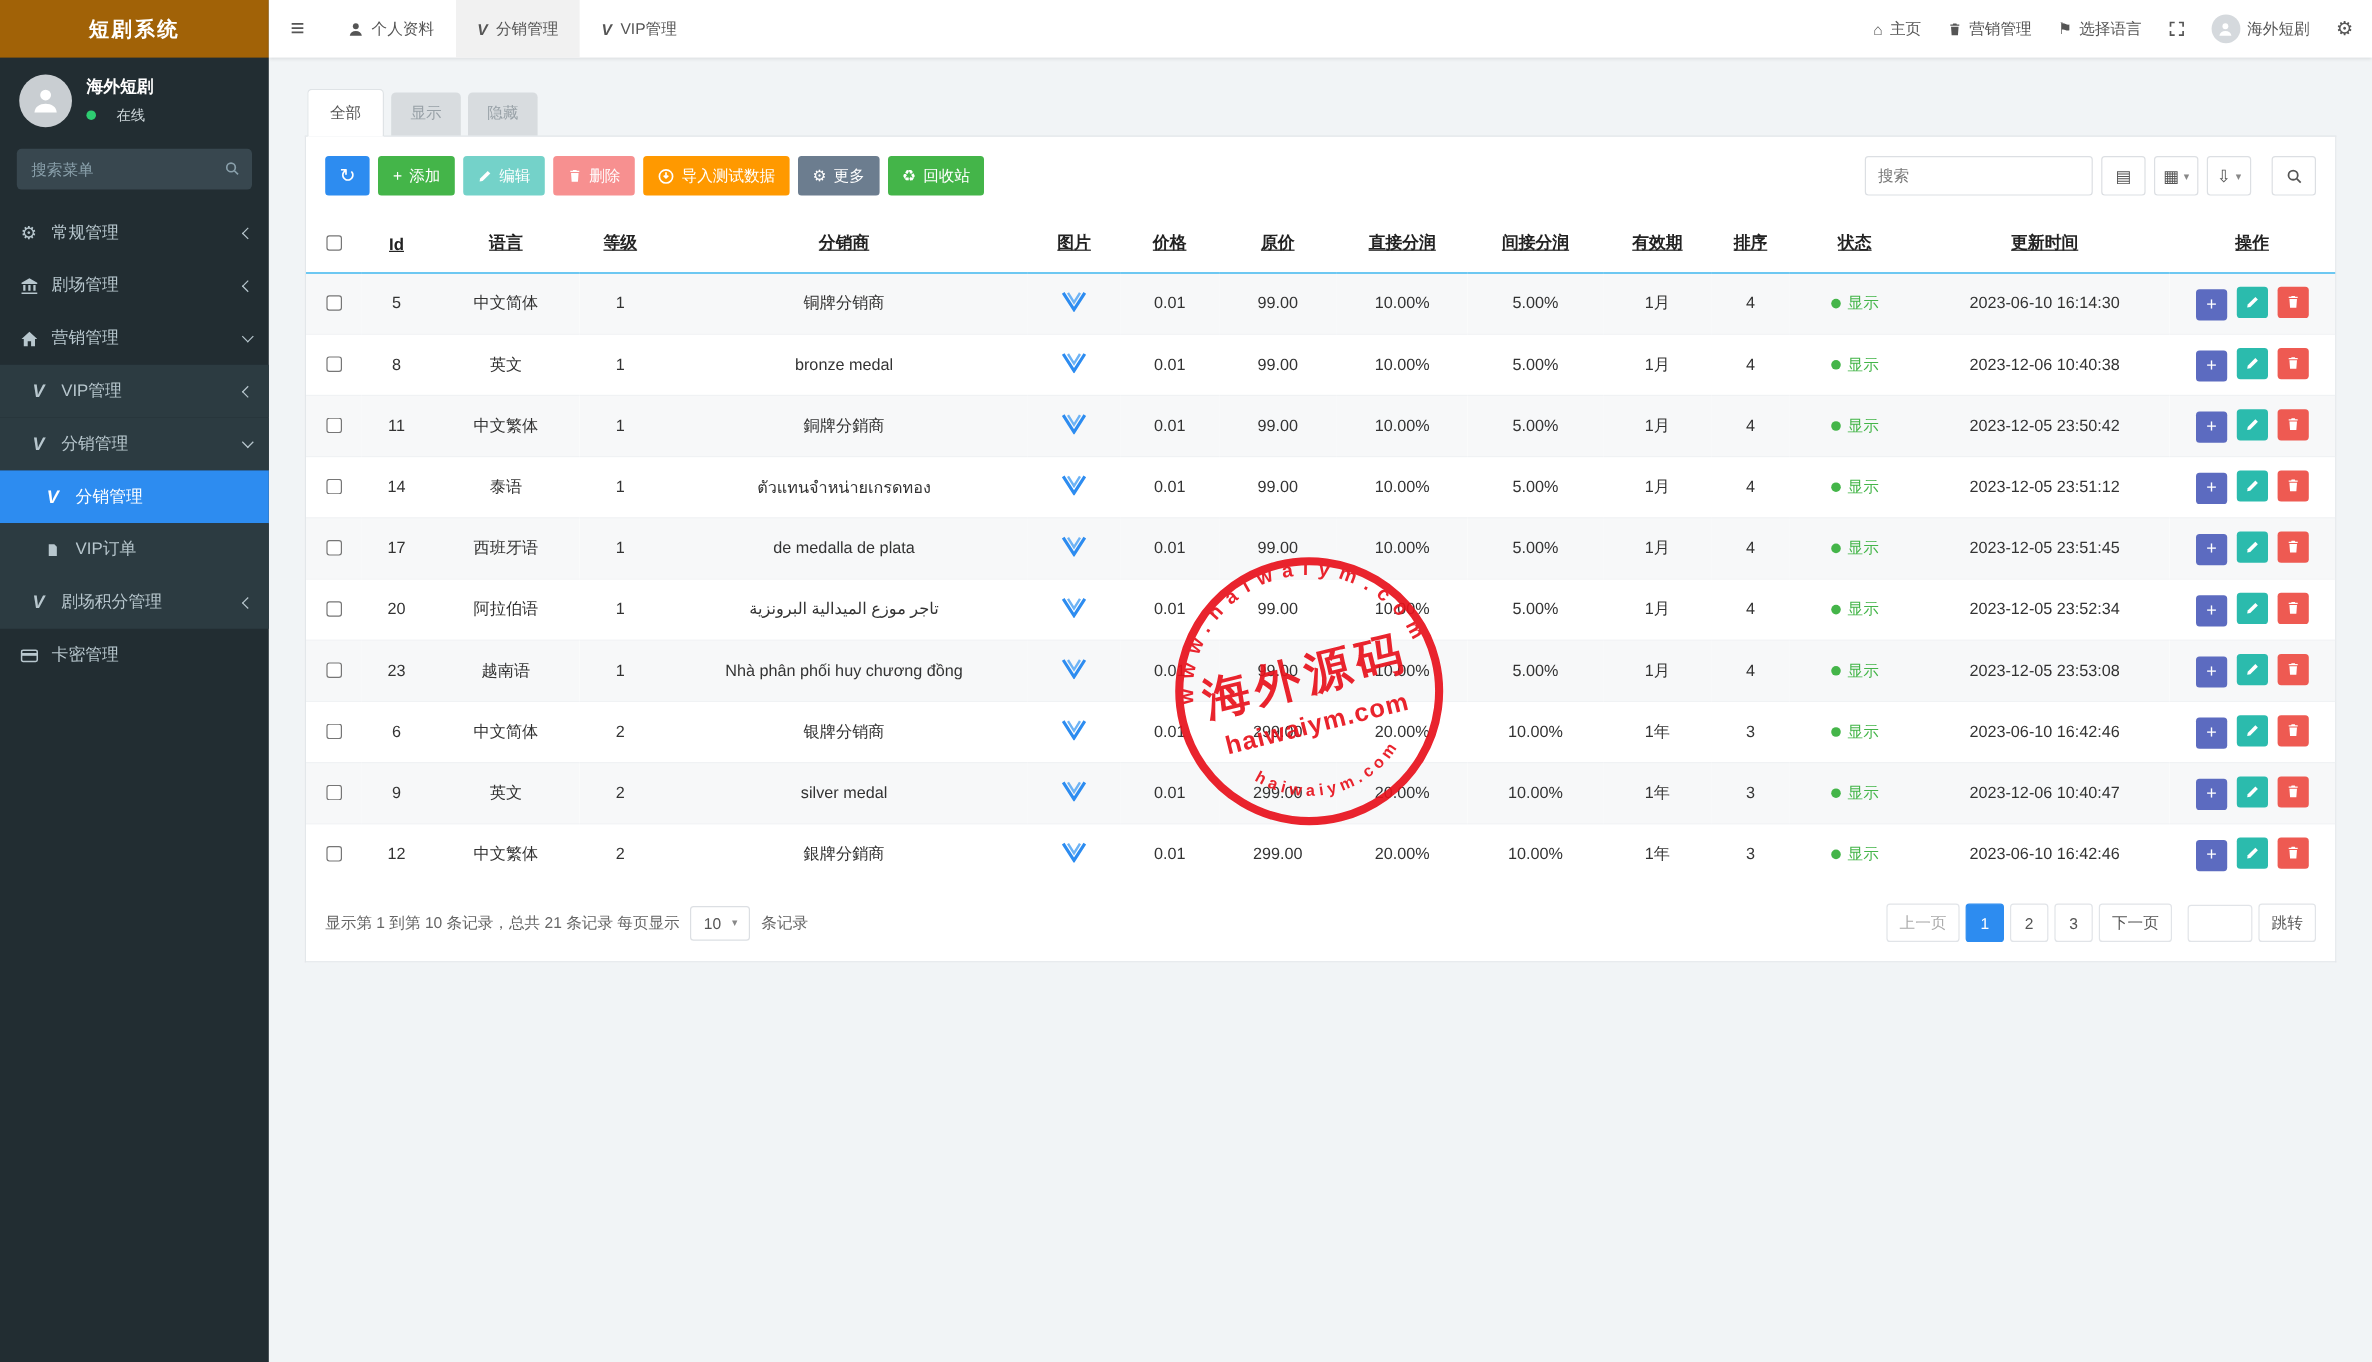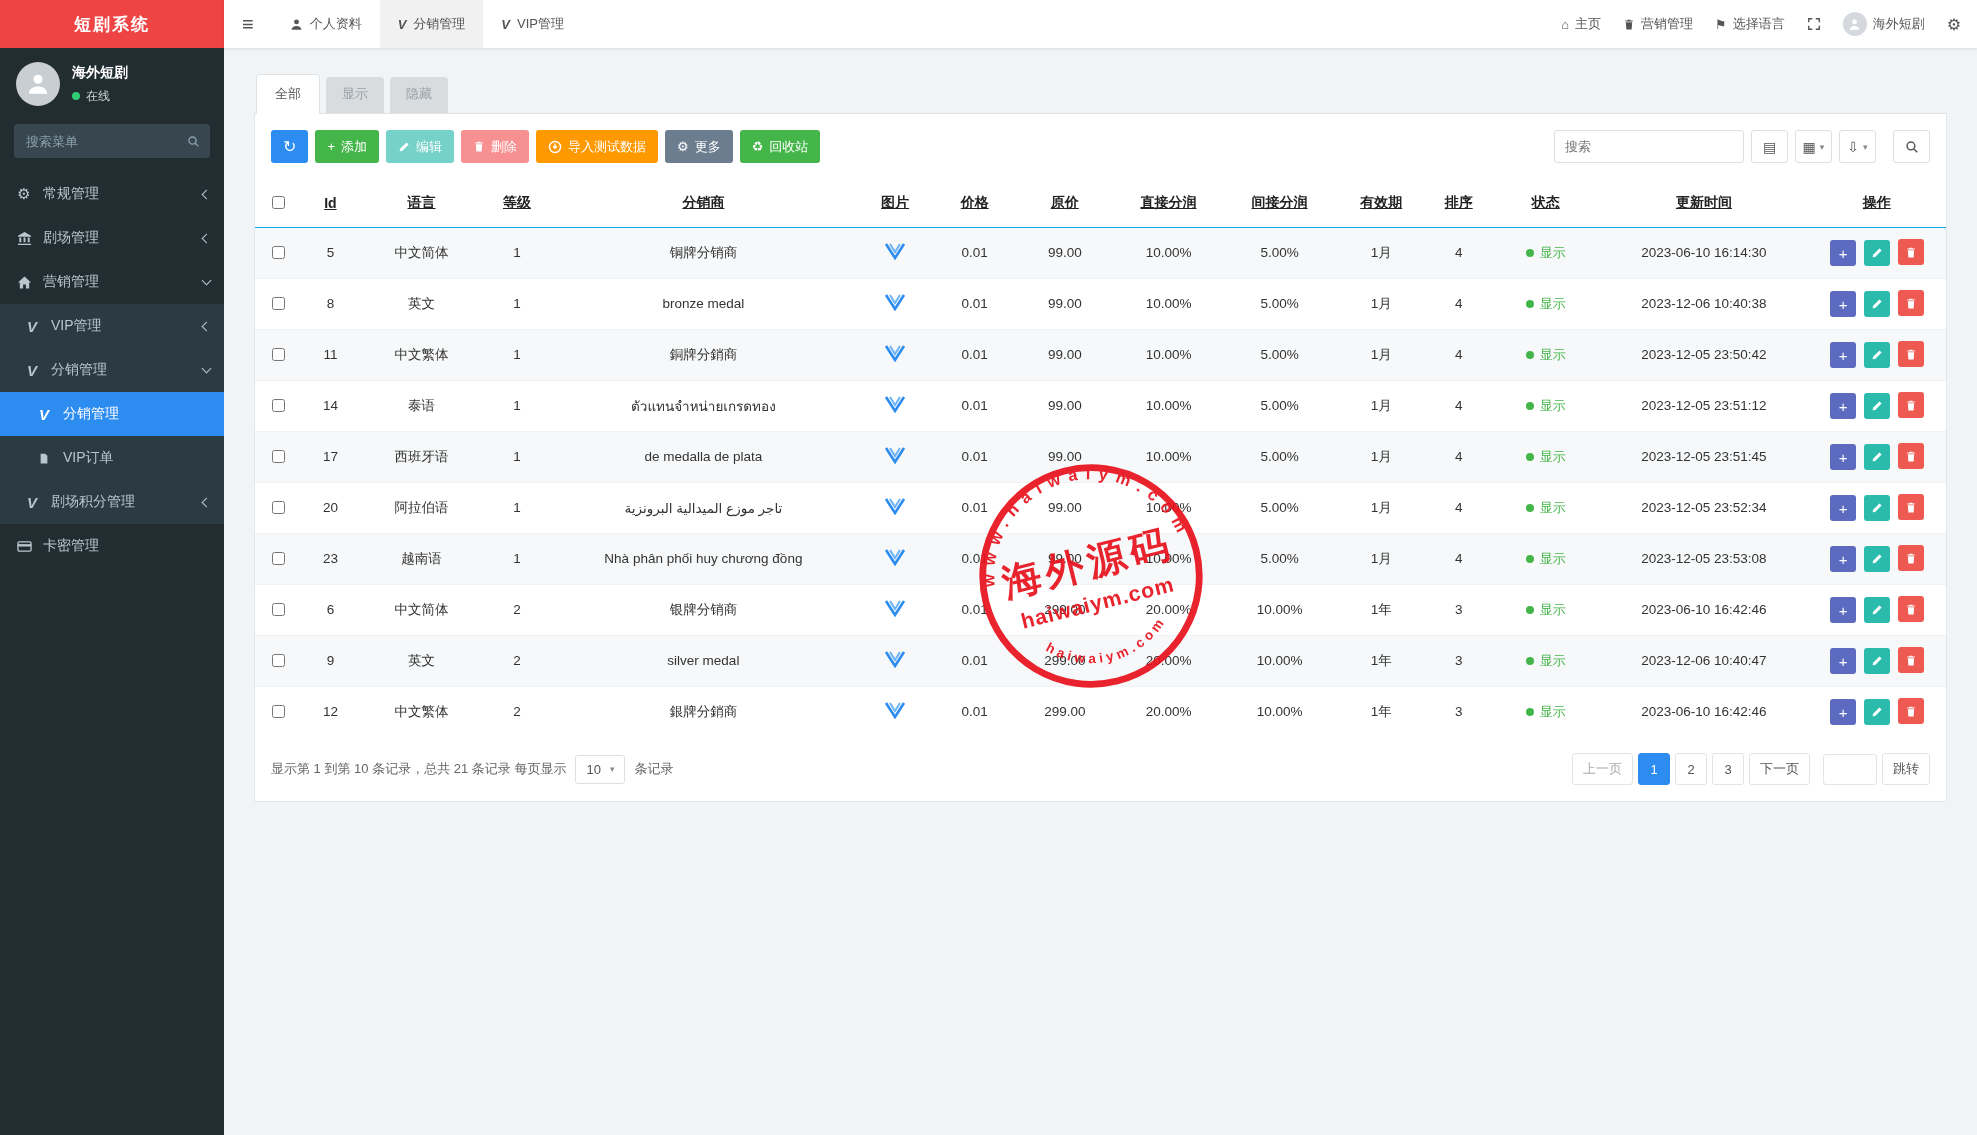--- a/index.html
+++ b/index.html
@@ -6,26 +6,26 @@
   html,body { margin:0; padding:0; }
   body {
     width:1977px; height:1135px; overflow:hidden; position:relative;
     font-family:"Liberation Sans","DejaVu Sans",sans-serif;
     background:#f1f4f6; color:#333;
   }
   .app { display:flex; width:100%; height:100%; }
 
   
   .sidebar { width:224px; flex-shrink:0; background:#222d32; color:#b8c7ce; display:flex; flex-direction:column; }
-  .sb-header { height:48px; background:#ef4444; color:#fff; display:flex; align-items:center; justify-content:center;
+  .sb-header { height:48px; background:#a16207; color:#fff; display:flex; align-items:center; justify-content:center;
                font-size:17px; font-weight:bold; letter-spacing:2px; }
   .user-panel { display:flex; align-items:center; gap:12px; padding:14px 16px 10px; }
   .avatar { width:44px; height:44px; border-radius:50%; background:#c9ced2; display:flex; align-items:center; justify-content:center; color:#fff; flex-shrink:0; }
   .up-name { color:#fff; font-size:14px; font-weight:bold; margin-bottom:6px; }
-  .up-status { font-size:12px; color:#cfd8dc; display:flex; align-items:center; gap:6px; }
+  .up-status { font-size:12px; color:#cfd8dc; display:flex; align-items:center; gap:17px; }
   .dot-green { width:8px; height:8px; border-radius:50%; background:#2ecc71; display:inline-block; }
   .sb-search { margin:8px 14px 14px; position:relative; }
   .sb-search input { width:100%; height:34px; background:#38474f; border:none; border-radius:4px;
                      padding:0 34px 0 12px; color:#cfd8dc; font-size:13px; outline:none; }
   .sb-search input::placeholder { color:#8aa0ab; }
   .sb-search .mag { position:absolute; right:10px; top:10px; color:#8aa0ab; }
   .menu { list-style:none; margin:0; padding:0; font-size:14px; }
   .mi { display:flex; align-items:center; height:44px; padding:0 14px; cursor:pointer; color:#b8c7ce; }
   .mi .mi-ic { width:20px; margin-right:9px; display:inline-flex; justify-content:center; font-size:15px; }
   .mi .lbl { flex:1; white-space:nowrap; overflow:hidden; }

